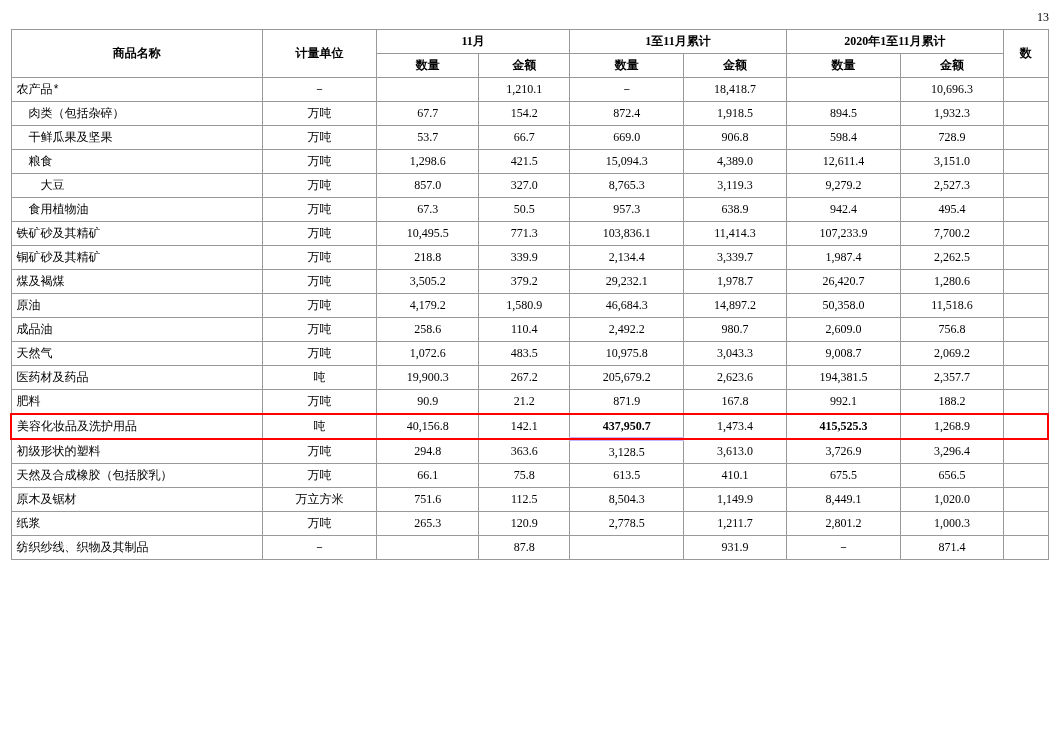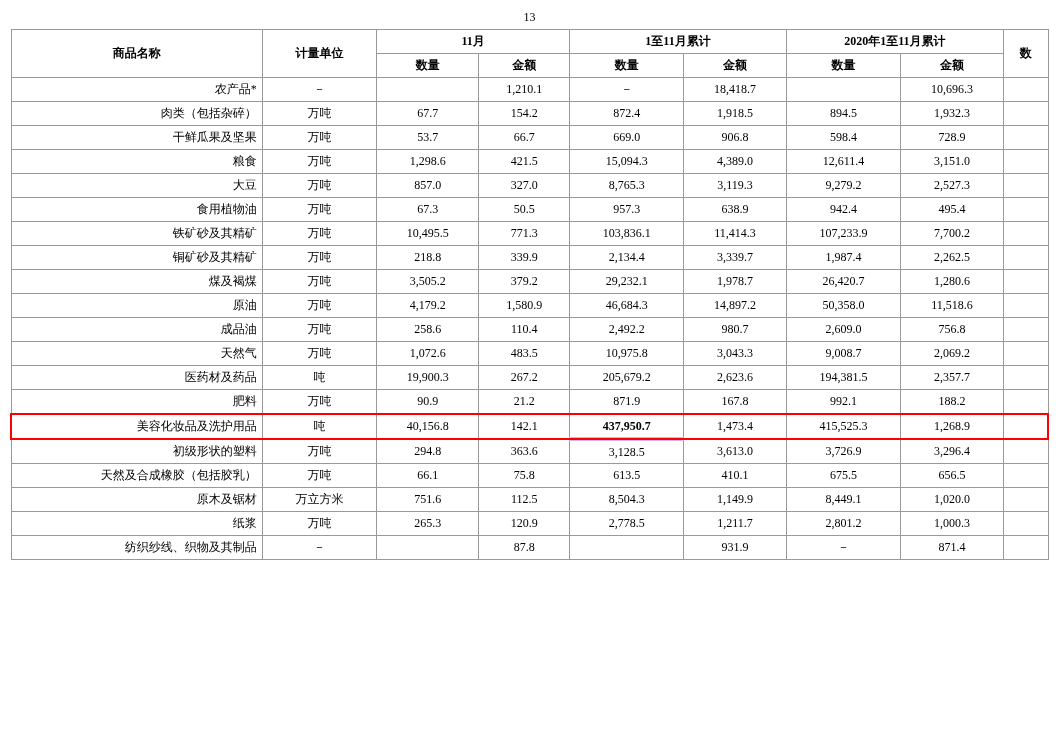--- a/index.html
+++ b/index.html
@@ -4,40 +4,41 @@
   <style>
     * { box-sizing: border-box; margin: 0; padding: 0; }
     body {
       font-family: "SimSun", "宋体", serif;
       font-size: 12px;
       background: #fff;
       color: #000;
       padding: 10px;
     }
     .page-num {
-      text-align: center;
+      text-align: right;
       font-size: 12px;
       margin-bottom: 4px;
     }
     table {
       border-collapse: collapse;
       width: 100%;
     }
     th, td {
       border: 1px solid #999;
       padding: 3px 5px;
       text-align: center;
       vertical-align: middle;
       white-space: nowrap;
     }
     td.name-cell {
-      text-align: right;
+      text-align: left;
       white-space: normal;
       min-width: 110px;
       max-width: 130px;
+      font-family: Liberation Mono, monospace;
     }
   </style>
 </head>
 <body>
 
 <div class="page-num">13</div>
 
 <table>
   <thead>
     <tr>
@@ -212,21 +213,21 @@
         <td>188.2</td>
         <td></td>
       </tr>
       <tr style="outline: red solid 2px; outline-offset: -1px;">
         <td class="name-cell" style="border-left: 2px solid red; border-top: 2px solid red; border-bottom: 2px solid red;">美容化妆品及洗护用品</td>
         <td style="border-top: 2px solid red; border-bottom: 2px solid red;">吨</td>
         <td style="border-top: 2px solid red; border-bottom: 2px solid red;">40,156.8</td>
         <td style="border-top: 2px solid red; border-bottom: 2px solid red;">142.1</td>
         <td style="border-top: 2px solid red; border-bottom: 4px solid #c4b5fd; font-weight: bold;">437,950.7</td>
         <td style="border-top: 2px solid red; border-bottom: 2px solid red; text-align: center;">1,473.4</td>
-        <td style="border-top: 2px solid red; border-bottom: 2px solid #1d4ed8;">415,525.3</td>
+        <td style="border-top: 2px solid red; border-bottom: 2px solid #1d4ed8; font-weight: bold;">415,525.3</td>
         <td style="border-top: 2px solid red; border-bottom: 2px solid red;">1,268.9</td>
         <td style="border-top: 2px solid red; border-bottom: 2px solid red; border-right: 2px solid red;"></td>
       </tr>
       <tr>
         <td class="name-cell">初级形状的塑料</td>
         <td>万吨</td>
         <td>294.8</td>
         <td>363.6</td>
         <td>3,128.5</td>
         <td>3,613.0</td>

